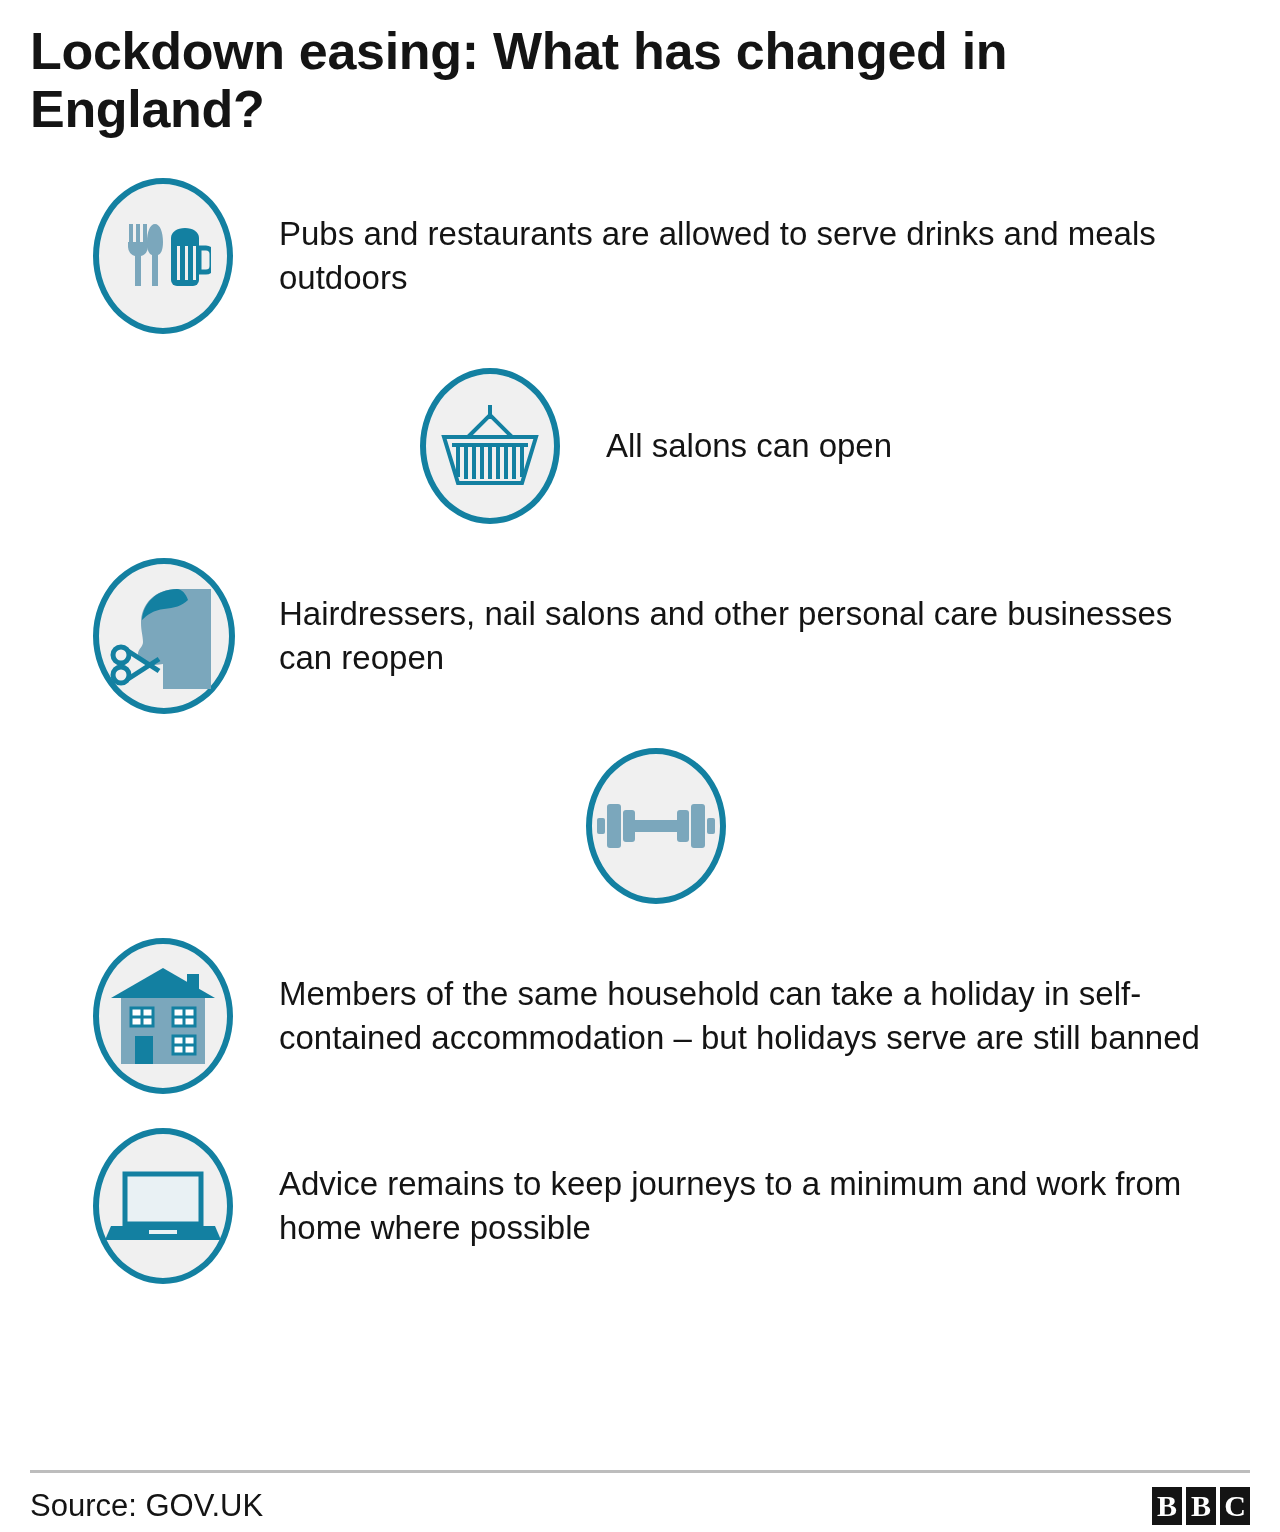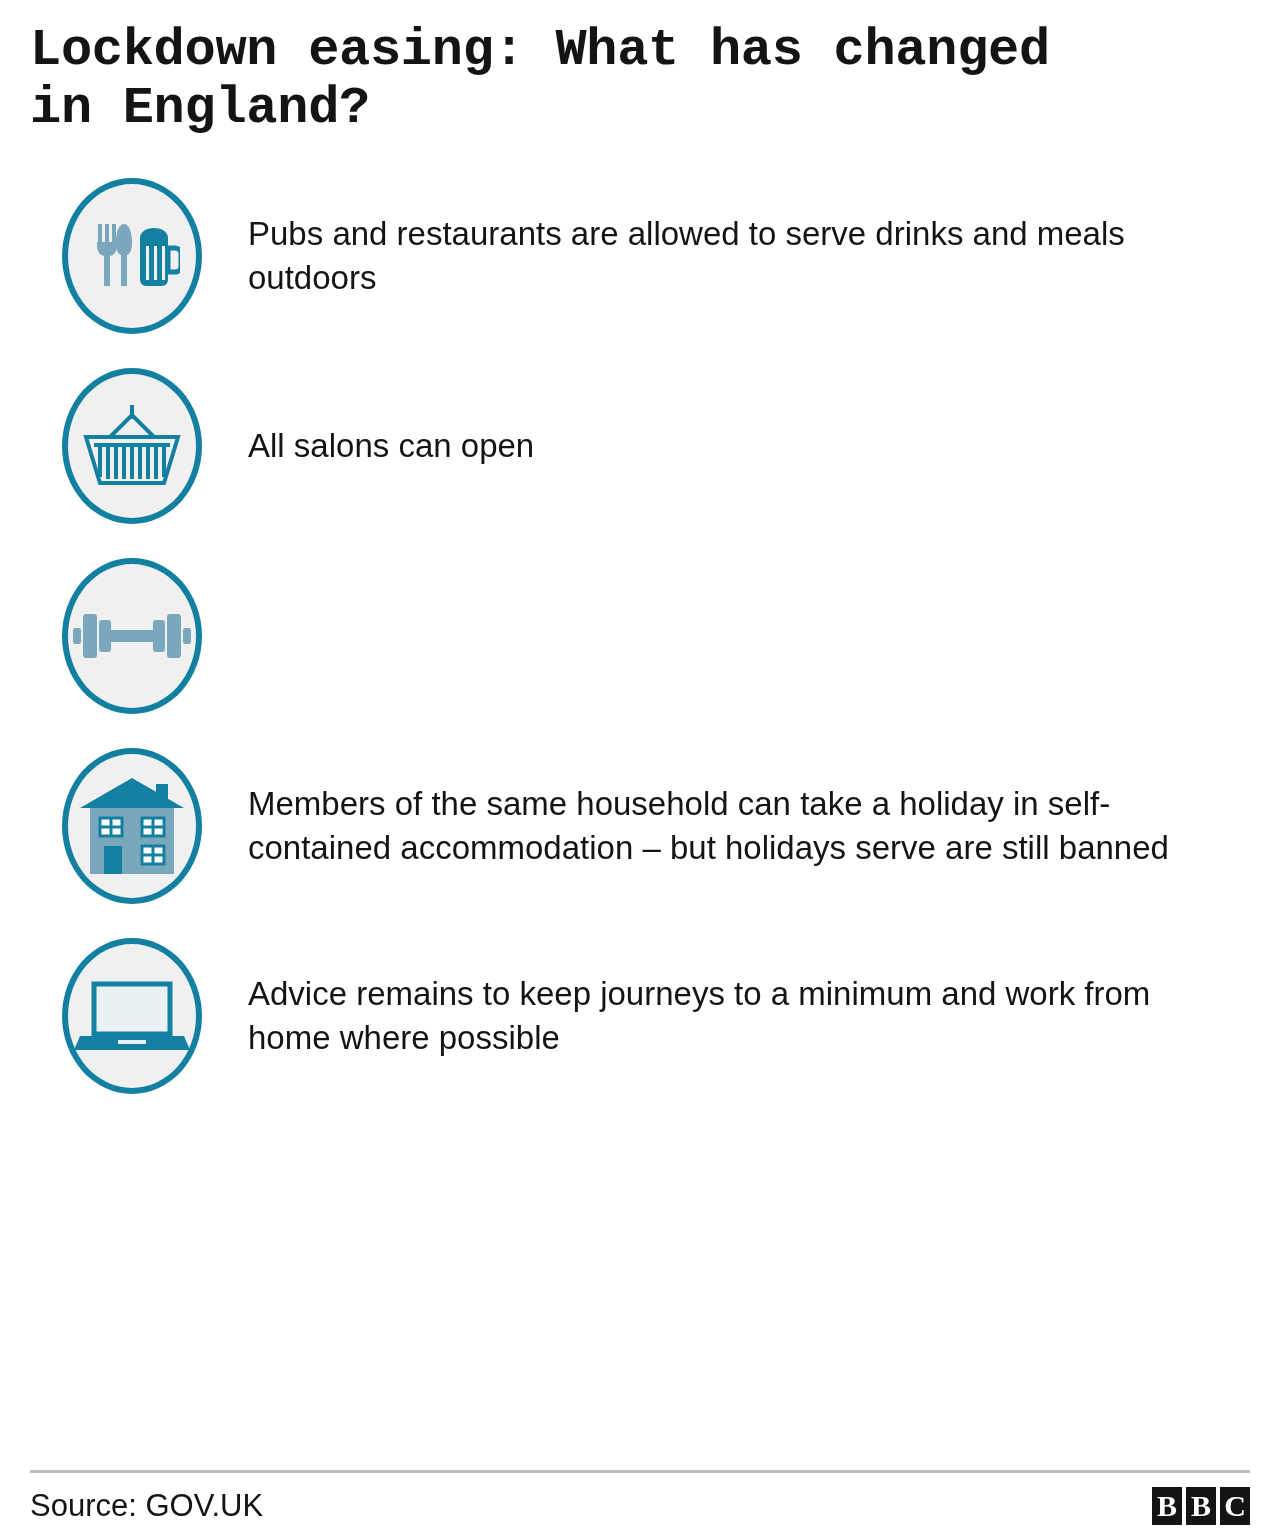--- a/index.html
+++ b/index.html
@@ -17,37 +17,38 @@
   }
   .page {
     width: 1280px;
     height: 1532px;
     box-sizing: border-box;
     padding: 0 30px;
     display: flex;
     flex-direction: column;
   }
   .headline {
-    font-family: Liberation Mono, monospace;
+    font-family: Liberation Sans, sans-serif;
     font-weight: bold;
     font-size: 52px;
     line-height: 1.12;
     letter-spacing: -0.3px;
     margin: 22px 0 0 0;
     color: #141414;
     max-width: 1100px;
   }
   .list {
     margin-top: 40px;
     flex: 1 1 auto;
   }
   .row {
     display: flex;
     align-items: center;
     margin-bottom: 34px;
+    justify-content: center;
   }
   .icon-wrap {
     flex: 0 0 auto;
     width: 172px;
     display: flex;
     justify-content: flex-start;
     padding-left: 32px;
     box-sizing: border-box;
   }
   .circle {
@@ -149,20 +150,40 @@
             </g>
             <g stroke="#1380a1" stroke-width="4">
               <path d="M20 46v30M28 46v32M36 46v32M44 46v32M52 46v32M60 46v32M68 46v32M76 46v32M84 46v30"></path>
             </g>
           </svg>
         </div>
       </div>
       <div class="row-text">All salons can open</div>
     </div>
 
+    <div class="row">
+      <div class="icon-wrap">
+        <div class="circle">
+          <svg width="130" height="130" viewBox="0 0 130 130">
+
+            <path d="M78 18c-22 0-36 15-36 34 0 8 2 13 2 19 0 5-5 7-5 12 0 8 9 11 16 11 4 0 7-1 9-1v25h48V18z" fill="#7ba7bc"></path>
+
+            <path d="M78 18c-20 0-34 14-35 31 5-5 12-10 22-11 10-1 18-3 24-9-2-6-6-11-11-11z" fill="#1380a1"></path>
+
+            <g stroke="#1380a1" stroke-width="5" fill="none">
+              <circle cx="22" cy="84" r="8"></circle>
+              <circle cx="22" cy="104" r="8"></circle>
+              <path d="M29 80 60 100"></path>
+              <path d="M29 108 60 88"></path>
+            </g>
+          </svg>
+        </div>
+      </div>
+      <div class="row-text">Hairdressers, nail salons and other personal care businesses can reopen</div>
+    </div>
 
     <div class="row">
       <div class="icon-wrap">
         <div class="circle">
           <svg width="118" height="64" viewBox="0 0 118 64">
             <g fill="#7ba7bc">
               <rect x="0" y="24" width="8" height="16" rx="2"></rect>
               <rect x="10" y="10" width="14" height="44" rx="3"></rect>
               <rect x="26" y="16" width="12" height="32" rx="3"></rect>
               <rect x="38" y="26" width="42" height="12"></rect>

